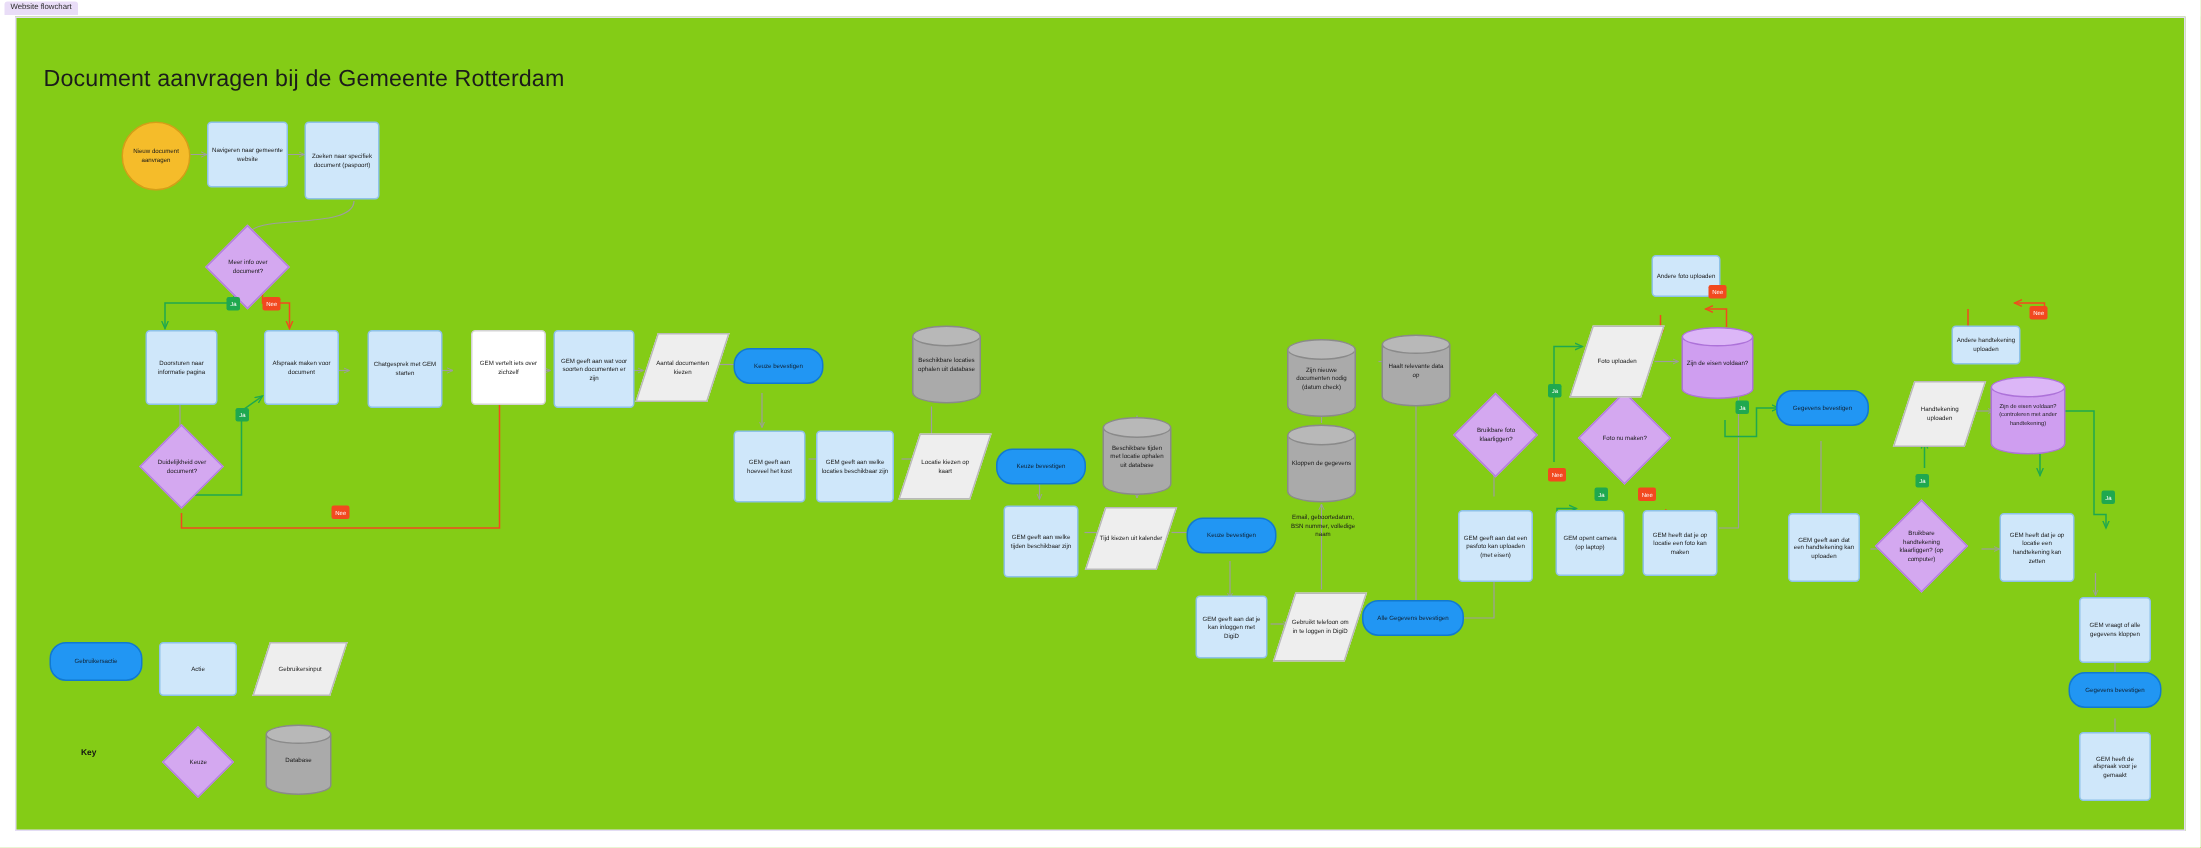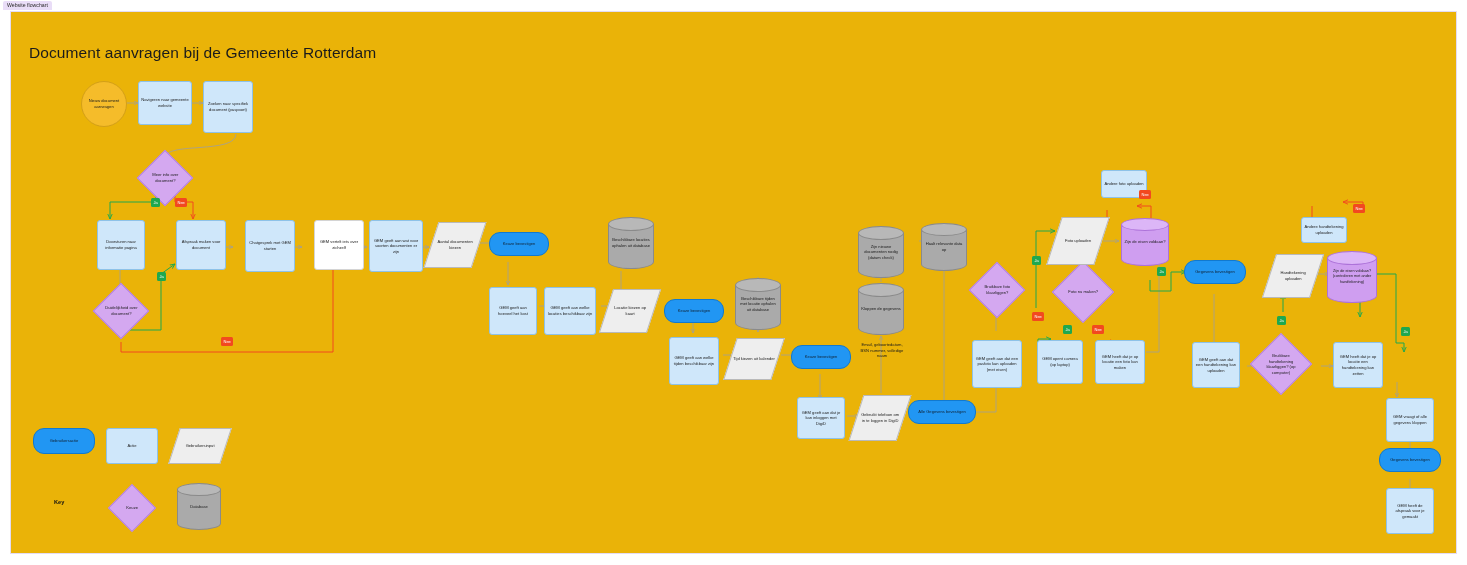--- a/index.html
+++ b/index.html
@@ -23,21 +23,21 @@
     background: #e9ddf7;
     border-radius: 2px 2px 0 0;
     font-size: 5.2px; line-height: 9px; color: #2b2b2b;
     white-space: nowrap;
   }
 
   
   #canvas {
     position: absolute; left: 10px; top: 11px;
     width: 1447px; height: 543px;
-    background: #eab308;
+    background: #84cc16;
     border: 1px solid #e3dcf4;
     overflow: hidden;
   }
   #title {
     position: absolute; left: 18px; top: 32px;
     font-size: 15.5px; color: #1b1b1b; letter-spacing: .1px;
     white-space: nowrap;
   }
 
   svg#wires { position: absolute; left: 0; top: 0; width: 1447px; height: 543px; pointer-events: none; }

